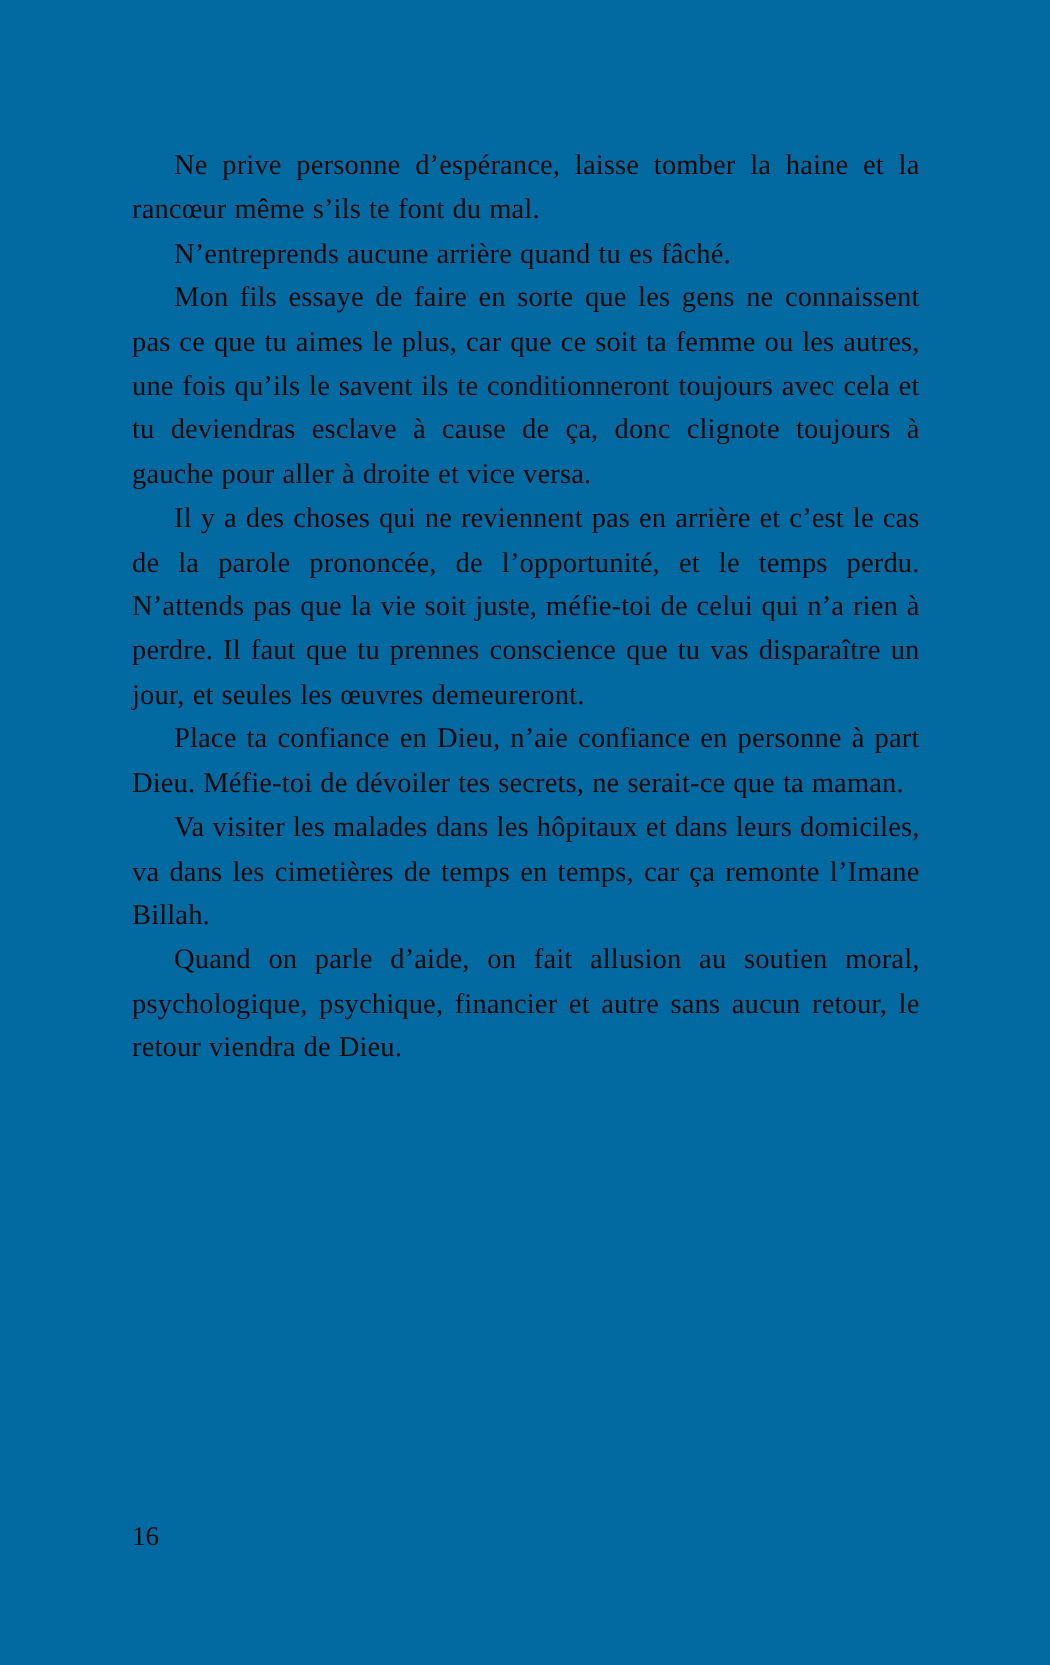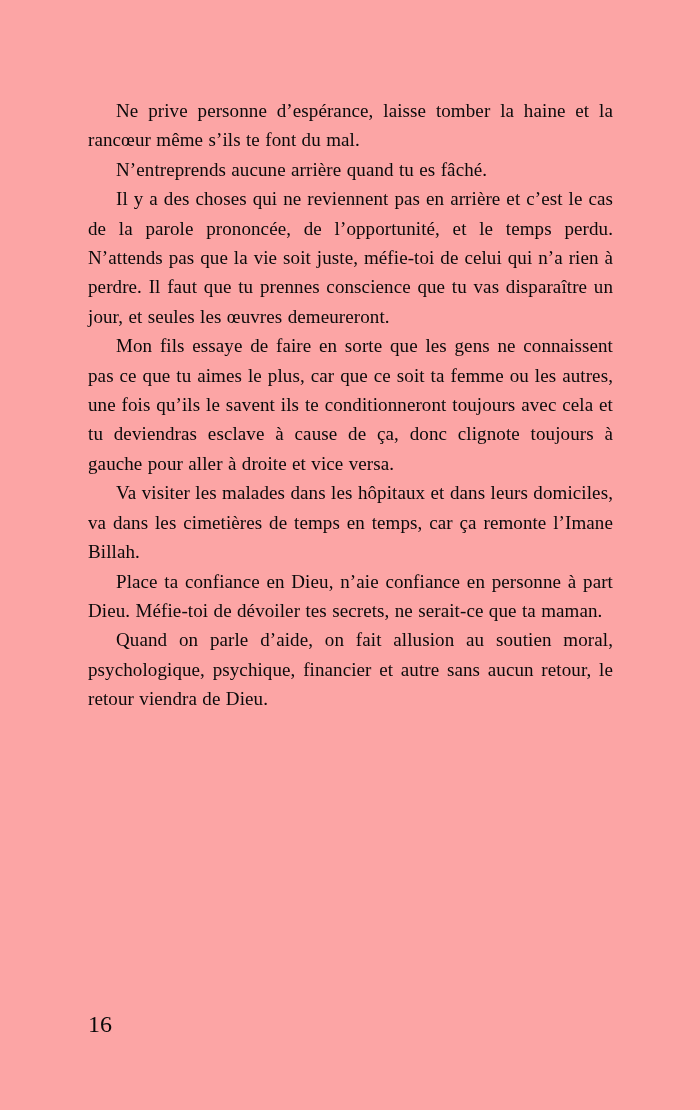--- a/index.html
+++ b/index.html
@@ -4,21 +4,21 @@
 <style>
   html, body {
     margin: 0;
     padding: 0;
     background: #ffffff;
   }
   .book-page {
     position: relative;
     width: 700px;
     height: 1110px;
-    background: #fca5a5;
+    background: #0369a1;
     overflow: hidden;
     font-family: "Liberation Serif", "DejaVu Serif", serif;
     color: #0a0a0a;
   }
   .text-block {
     position: absolute;
     top: 96px;
     left: 88px;
     width: 525px;
   }
@@ -28,32 +28,32 @@
     line-height: 29.4px;
     text-align: justify;
     text-indent: 28px;
     letter-spacing: 0.1px;
     word-spacing: 0.5px;
   }
   .page-number {
     position: absolute;
     left: 88px;
     top: 1012px;
-    font-size: 24px;
+    font-size: 18px;
     line-height: 24px;
     color: #0a0a0a;
   }
 </style>
 </head>
 <body>
 
 <div class="book-page">
   <div class="text-block">
     <p>Ne prive personne d’espérance, laisse tomber la haine et la rancœur même s’ils te font du mal.</p>
     <p>N’entreprends aucune arrière quand tu es fâché.</p>
+    <p>Mon fils essaye de faire en sorte que les gens ne connaissent pas ce que tu aimes le plus, car que ce soit ta femme ou les autres, une fois qu’ils le savent ils te conditionneront toujours avec cela et tu deviendras esclave à cause de ça, donc clignote toujours à gauche pour aller à droite et vice versa.</p>
     <p>Il y a des choses qui ne reviennent pas en arrière et c’est le cas de la parole prononcée, de l’opportunité, et le temps perdu. N’attends pas que la vie soit juste, méfie-toi de celui qui n’a rien à perdre. Il faut que tu prennes conscience que tu vas disparaître un jour, et seules les œuvres demeureront.</p>
-    <p>Mon fils essaye de faire en sorte que les gens ne connaissent pas ce que tu aimes le plus, car que ce soit ta femme ou les autres, une fois qu’ils le savent ils te conditionneront toujours avec cela et tu deviendras esclave à cause de ça, donc clignote toujours à gauche pour aller à droite et vice versa.</p>
+    <p>Place ta confiance en Dieu, n’aie confiance en personne à part Dieu. Méfie-toi de dévoiler tes secrets, ne serait-ce que ta maman.</p>
     <p>Va visiter les malades dans les hôpitaux et dans leurs domiciles, va dans les cimetières de temps en temps, car ça remonte l’Imane Billah.</p>
-    <p>Place ta confiance en Dieu, n’aie confiance en personne à part Dieu. Méfie-toi de dévoiler tes secrets, ne serait-ce que ta maman.</p>
     <p>Quand on parle d’aide, on fait allusion au soutien moral, psychologique, psychique, financier et autre sans aucun retour, le retour viendra de Dieu.</p>
   </div>
   <div class="page-number">16</div>
 </div>
 
 </body></html>

